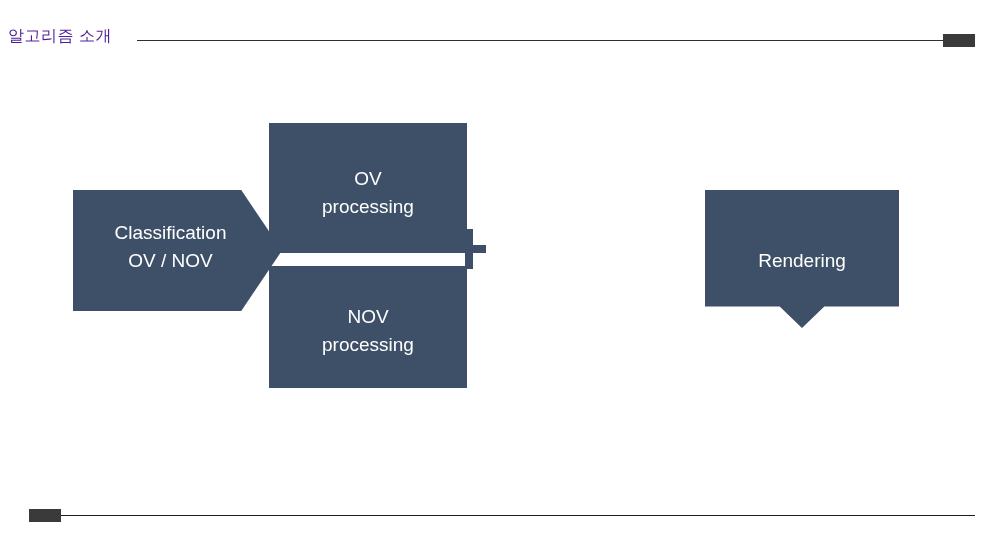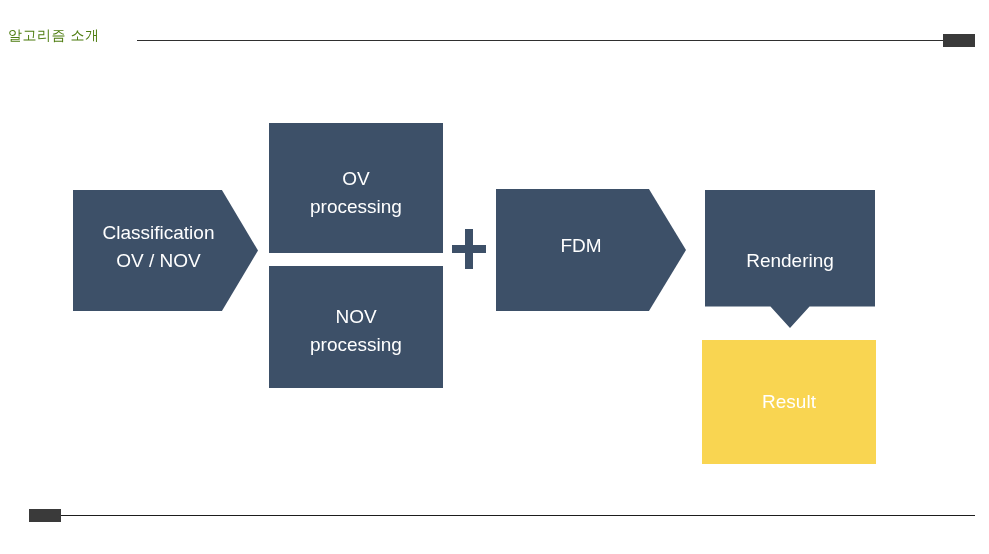--- a/index.html
+++ b/index.html
@@ -16,22 +16,22 @@
     height: 554px;
     background: #ffffff;
     overflow: hidden;
   }
 
   
   #slide-title {
     position: absolute;
     left: 8px;
     top: 28px;
-    font-size: 14px;
-    color: #4d7c0f;
+    font-size: 16px;
+    color: #4c1d95;
     letter-spacing: 0.5px;
     white-space: nowrap;
     line-height: 1;
   }
   #title-rule {
     position: absolute;
     left: 137px;
     top: 40px;
     width: 808px;
     height: 1px;
@@ -73,20 +73,21 @@
     color: #ffffff;
     font-size: 19px;
     line-height: 1.45;
     pointer-events: none;
     white-space: pre-line;
   }
 
   
   .shape {
     position: absolute;
+    padding-left: 24px;
   }
   .fill-dark  { background: #3d5068; }
   .fill-amber { background: #f9d551; }
 
   
   .arrow-right {
     clip-path: polygon(0% 0%, 80.5% 0%, 100% 50%, 80.5% 100%, 0% 100%);
   }
   
   .arrow-down {
@@ -158,28 +159,22 @@
   <div id="node-nov" class="shape fill-dark">
     <div class="node-label">NOV
 processing</div>
   </div>
 
   <div id="plus-sign" class="shape">
     <div class="bar-h"></div>
     <div class="bar-v"></div>
   </div>
 
-  <div id="node-fdm" class="shape fill-dark arrow-right">
-    <div class="node-label">FDM</div>
-  </div>
 
   <div id="node-rendering" class="shape fill-dark arrow-down">
     <div class="node-label">Rendering</div>
   </div>
 
-  <div id="node-result" class="shape fill-amber">
-    <div class="node-label">Result</div>
-  </div>
 
   <div id="footer-rule"></div>
   <div id="footer-rule-cap"></div>
 
 </div>
 
 </body></html>

